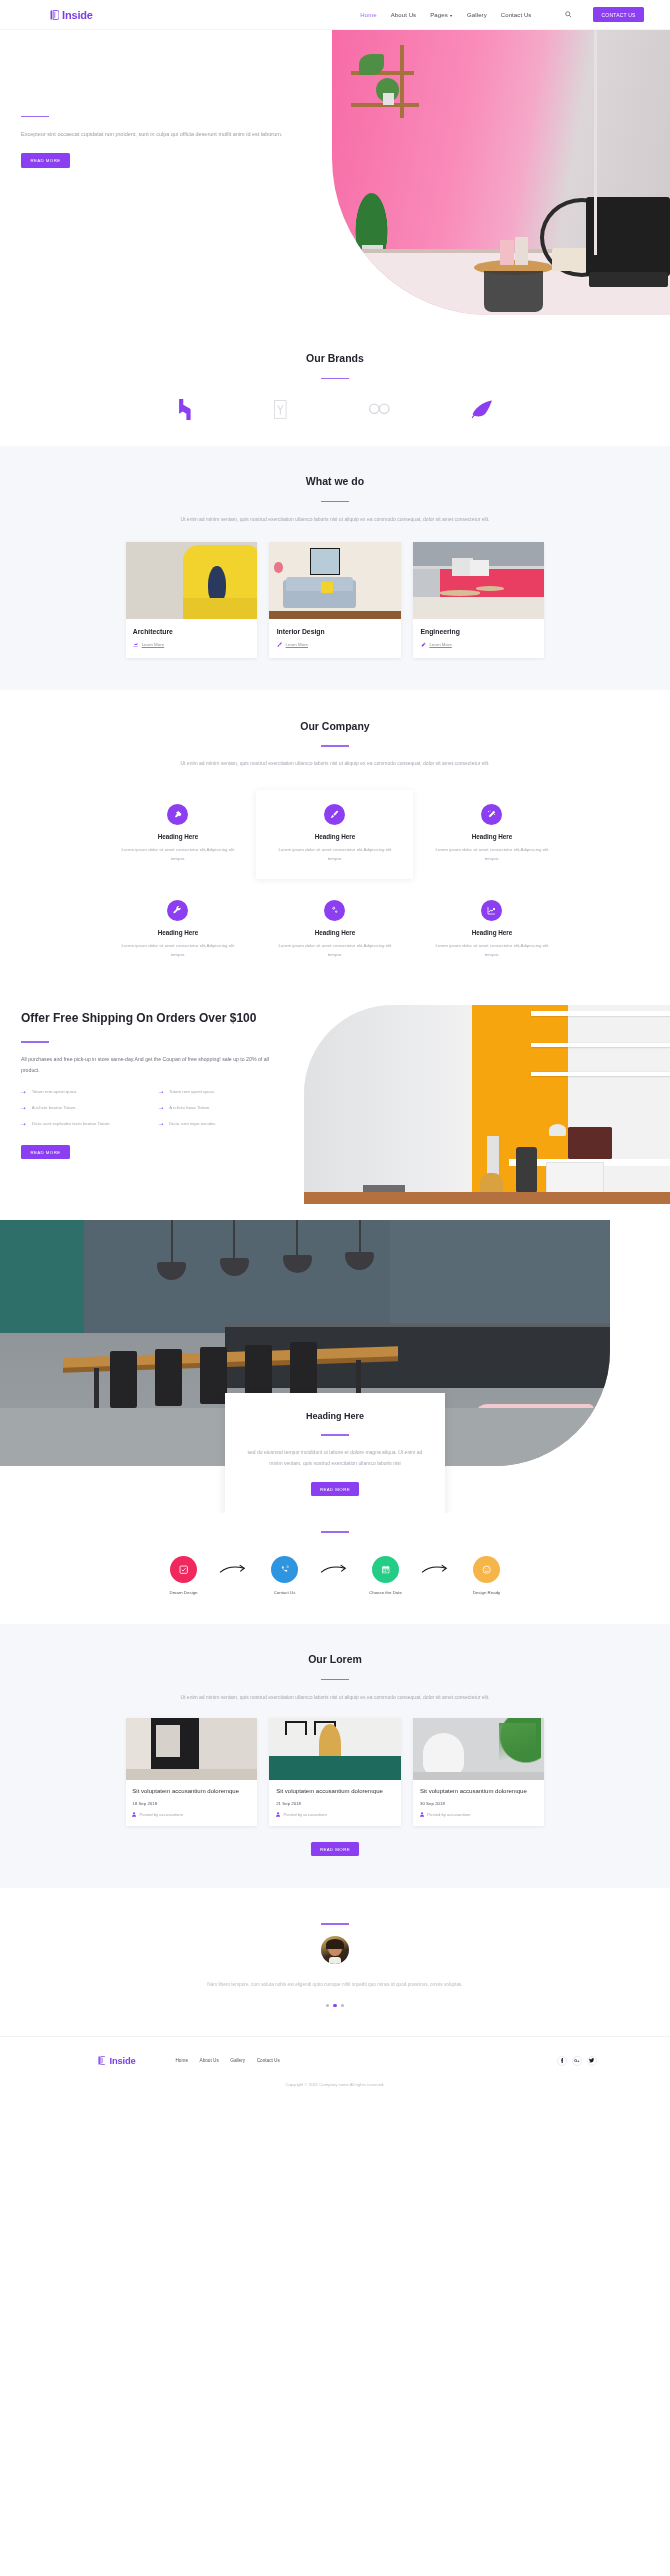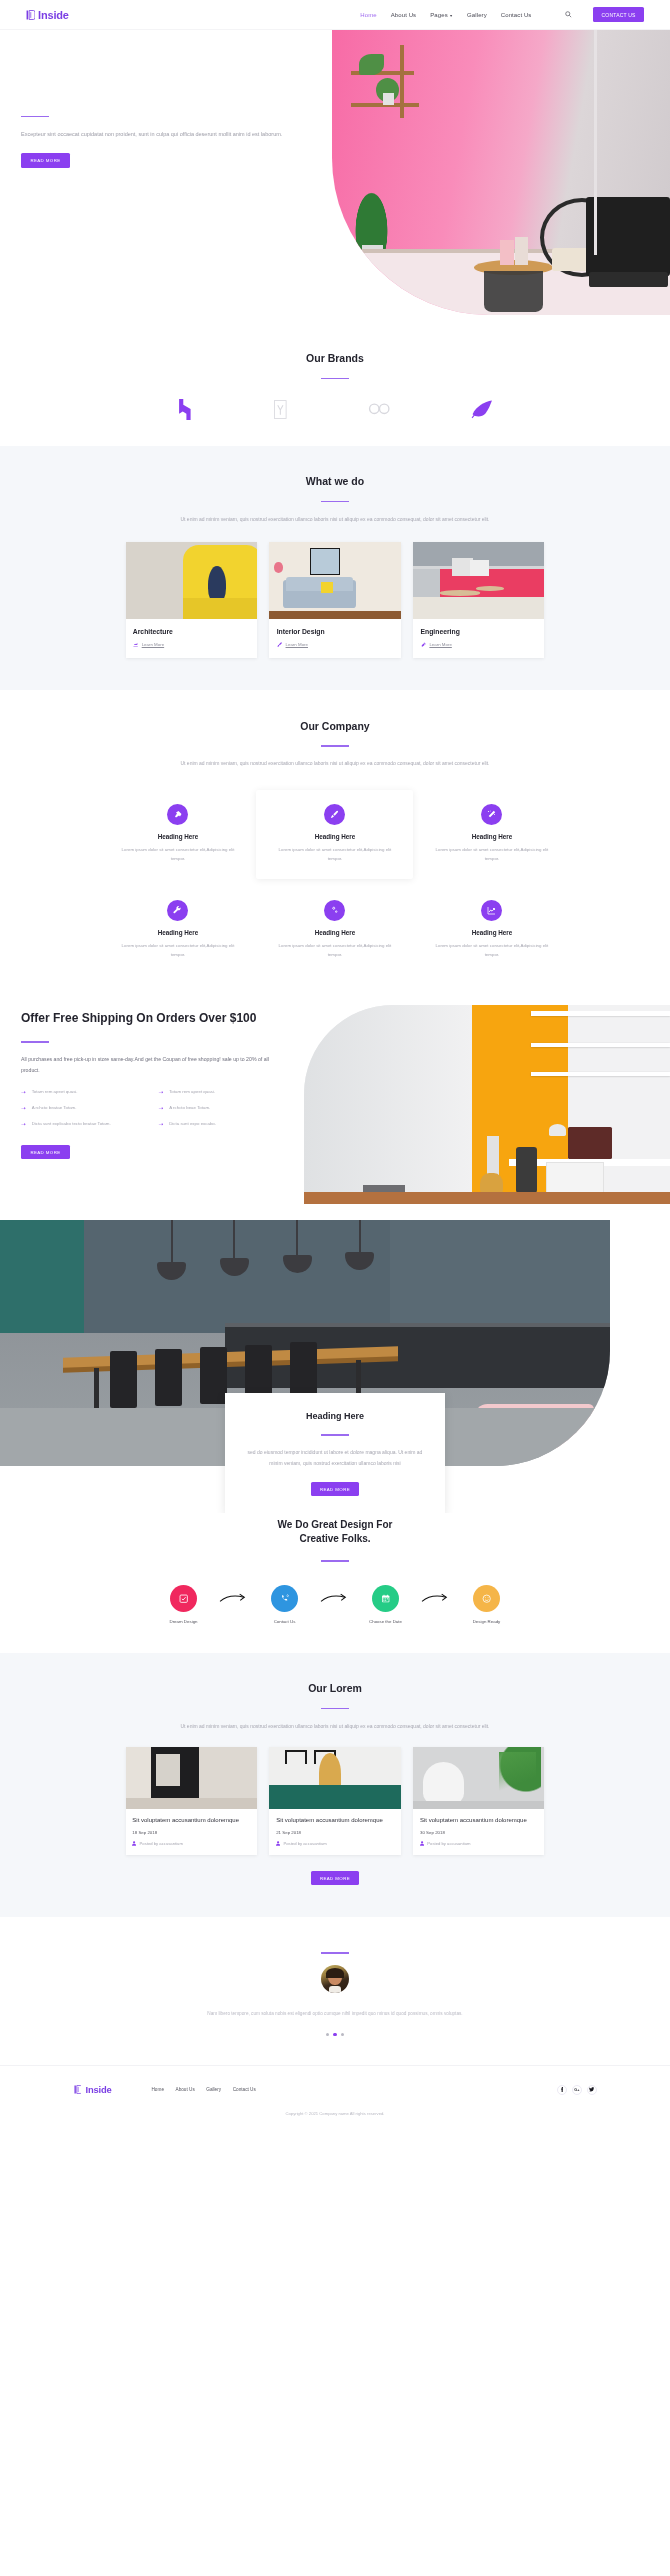--- a/index.html
+++ b/index.html
@@ -12,21 +12,21 @@
   }
   .wrap { width:523px; margin:0 auto; position:relative; }
 
   
   .header {
     height:30px; background:#fff; display:flex; align-items:center;
     position:relative; z-index:50; border-bottom:0.5px solid #f4f4f6;
   }
   .header-inner { width:618px; margin:0 auto; display:flex; align-items:center; }
   .brand { display:flex; align-items:center; gap:3.1px; font-size:11px; font-weight:bold;
-           color:#7b3fe4; letter-spacing:-0.2px; }
+           color:#7b3fe4; letter-spacing:-0.2px;margin-left:24px; }
   .brand-mark { width:9px; height:10px; position:relative; display:inline-block; }
   .brand-mark svg { display:block; }
   .nav { margin-left:auto; display:flex; align-items:center; gap:14px; }
   .nav a { font-size:6px; color:#4a4a55; text-decoration:none; letter-spacing:0.1px; }
   .nav a.active { color:#a06cf0; }
   .nav .caret { font-size:3.7px; margin-left:1.6px; color:#4a4a55; }
   .search-btn { margin-left:18px; width:9.4px; height:9.4px; display:flex;
                 align-items:center; justify-content:center; cursor:pointer; }
   .cta {
     margin-left:6.3px; background:#8b3ff0; color:#fff; font-size:5px;
@@ -547,24 +547,20 @@
   <div class="overlay-card">
     <h3>Heading Here</h3>
     <div class="rule center"></div>
     <p>sed do eiusmod tempor incididunt ut labore et dolore magna aliqua. Ut enim ad minim veniam, quis nostrud exercitation ullamco laboris nisi</p>
     <button class="btn-primary">READ MORE</button>
   </div>
 </section>
 
 <section class="process">
   <div class="wrap">
-    <h2 class="proc-title">
-      <span>We Do Great Design For</span><br>
-      <span>Creative Folks.</span>
-    </h2>
     <div class="rule center"></div>
 
     <div class="proc-row">
       <div class="proc-step">
         <div class="proc-ico" style="background:#f0285e;">
           <svg width="9.4" height="9.4" viewBox="0 0 18 18" fill="none" stroke="#fff" stroke-width="1.6">
               <rect x="2" y="2" width="14" height="14" rx="2"></rect>
               <path d="M5.5 9.2l2.3 2.3L12.8 6"></path>
             </svg>
         </div>

